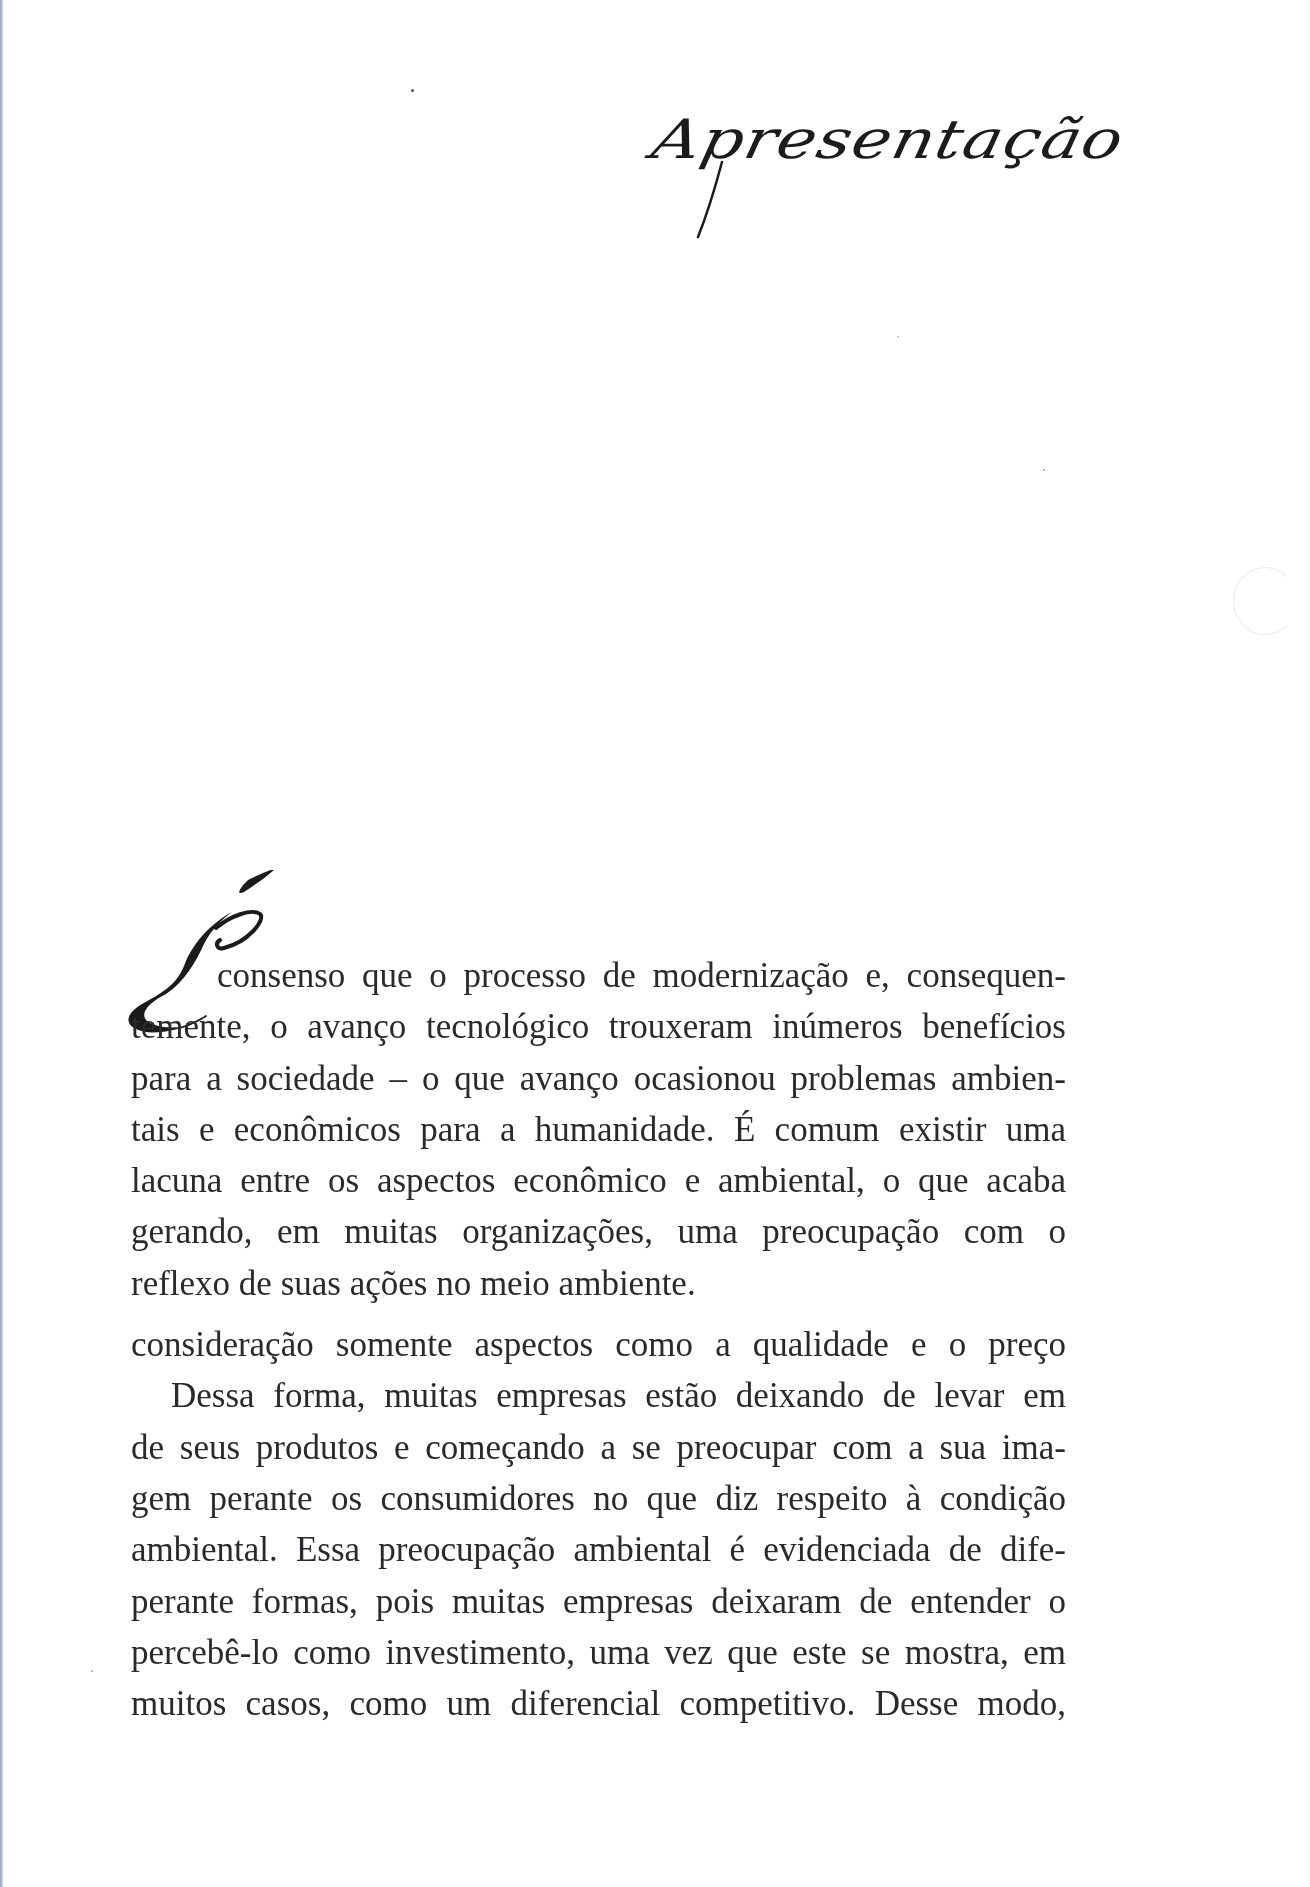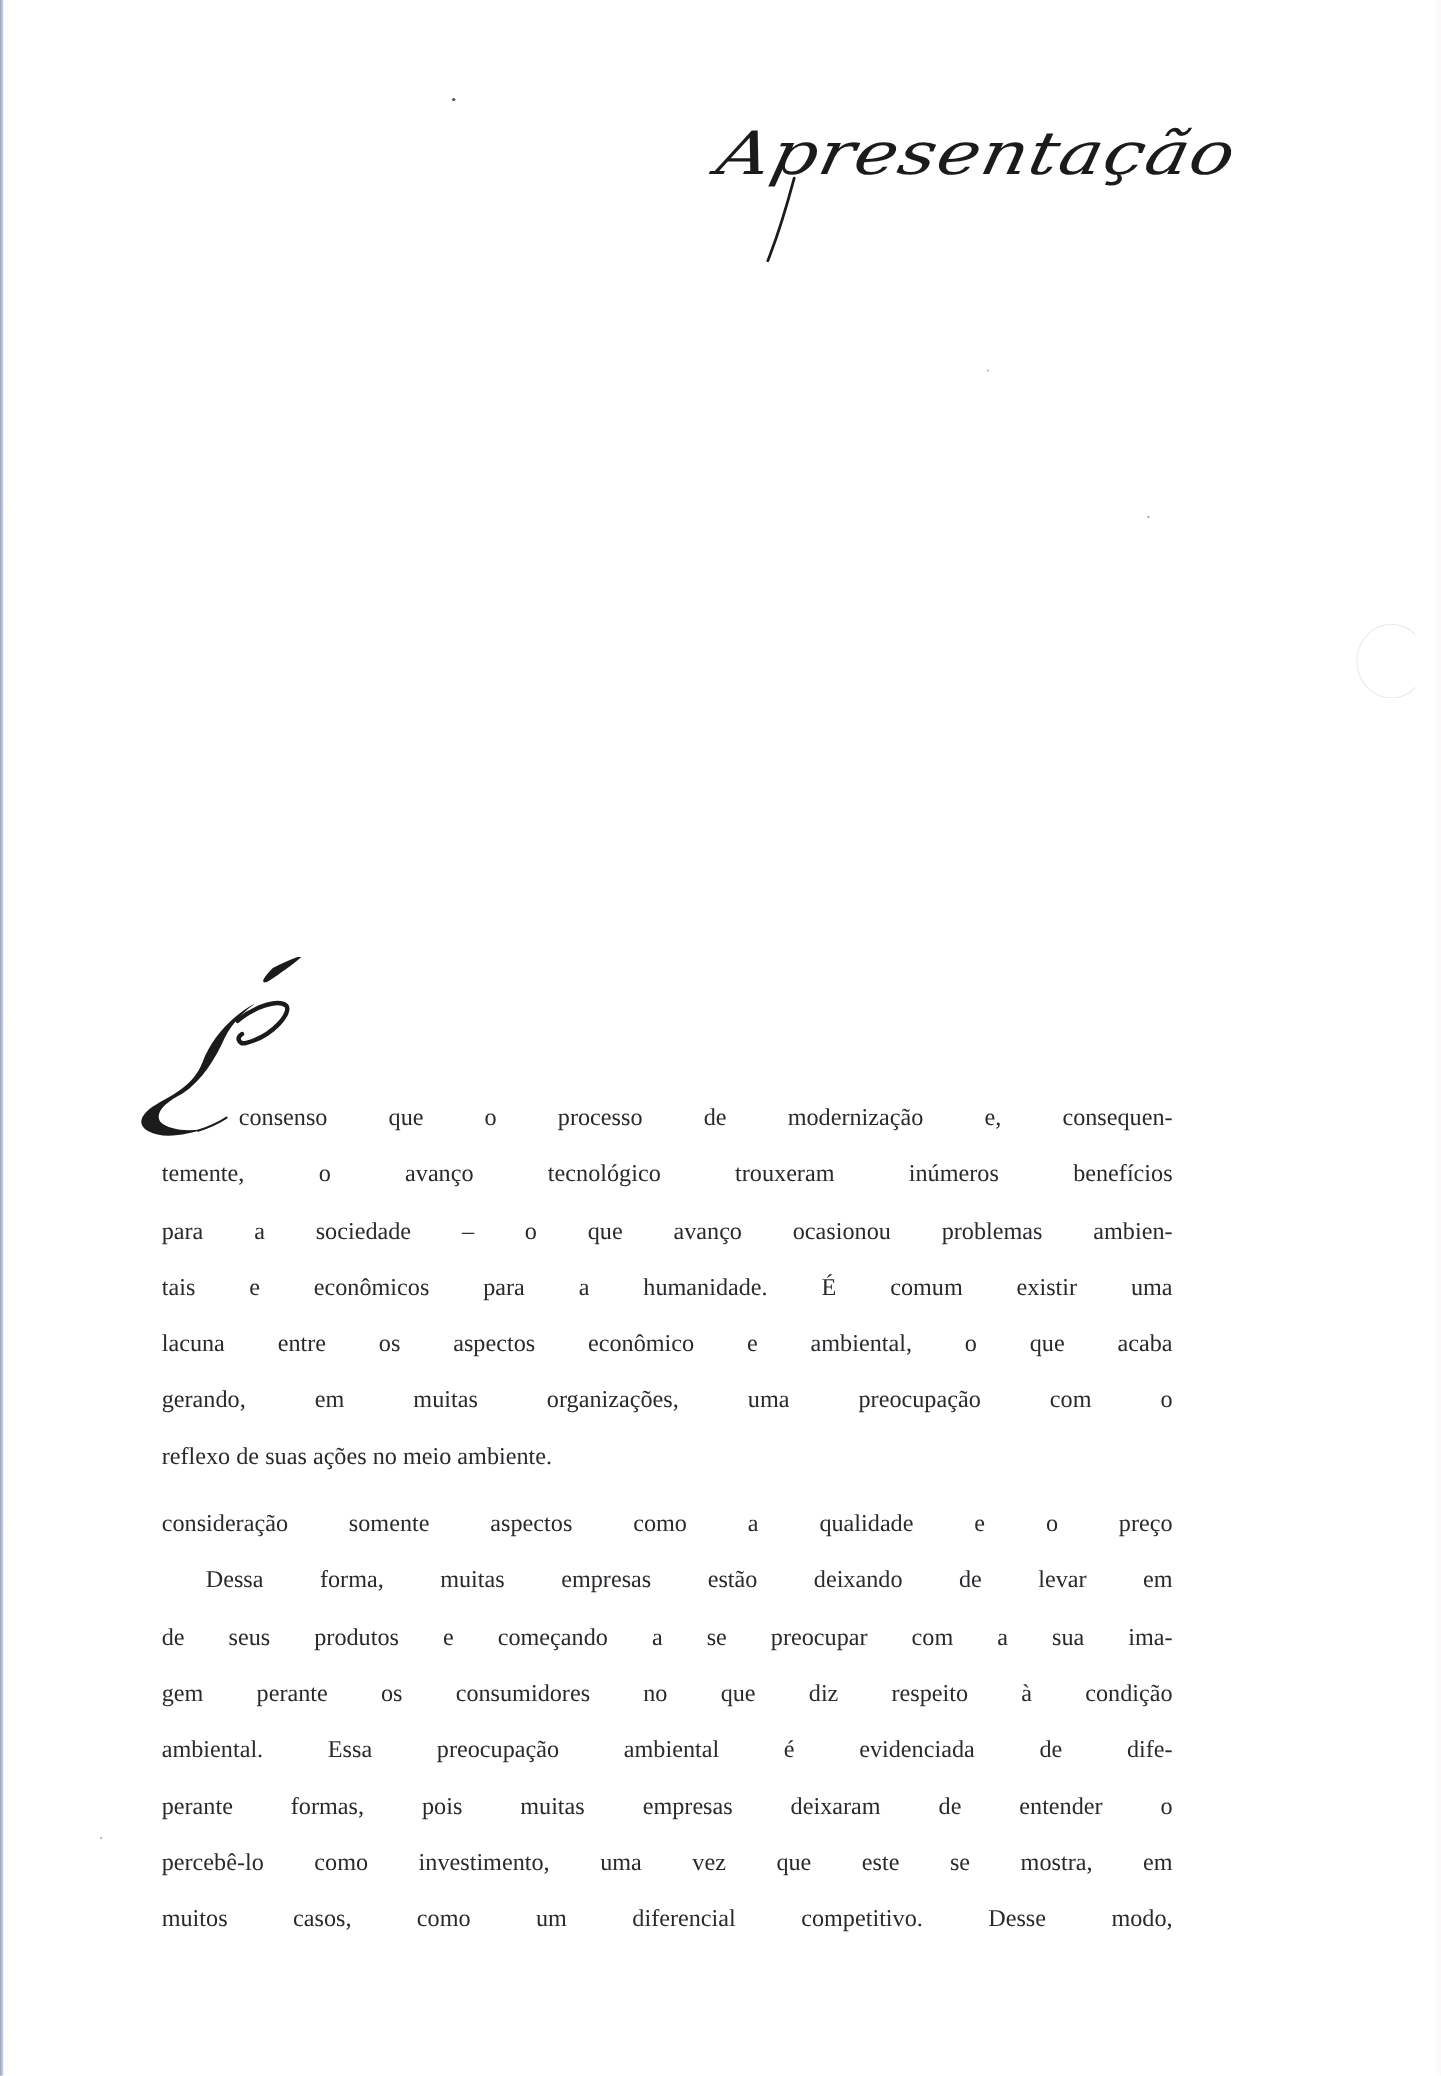--- a/index.html
+++ b/index.html
@@ -57,32 +57,31 @@
     font-size: 66px;
     letter-spacing: 1px;
     color: #1b1b1b;
     transform: skewX(-12deg) scaleY(0.82);
     transform-origin: left top;
     white-space: nowrap;
   }
   .body-text {
     position: absolute;
     left: 131px;
-    top: 990px;
+    top: 950px;
     width: 935px;
-    font-size: 22px;
+    font-size: 35px;
     line-height: 51.3px;
   }
   .line {
     display: block;
     white-space: nowrap;
     text-align: justify;
     text-align-last: justify;
     height: 51.3px;
-    margin-left: 16px;
   }
   .line.last {
     text-align-last: left;
     font-family: Liberation Serif, serif;
   }
   .line.first {
     margin-left: 86px;
   }
   .line.indent {
     text-indent: 40px;

